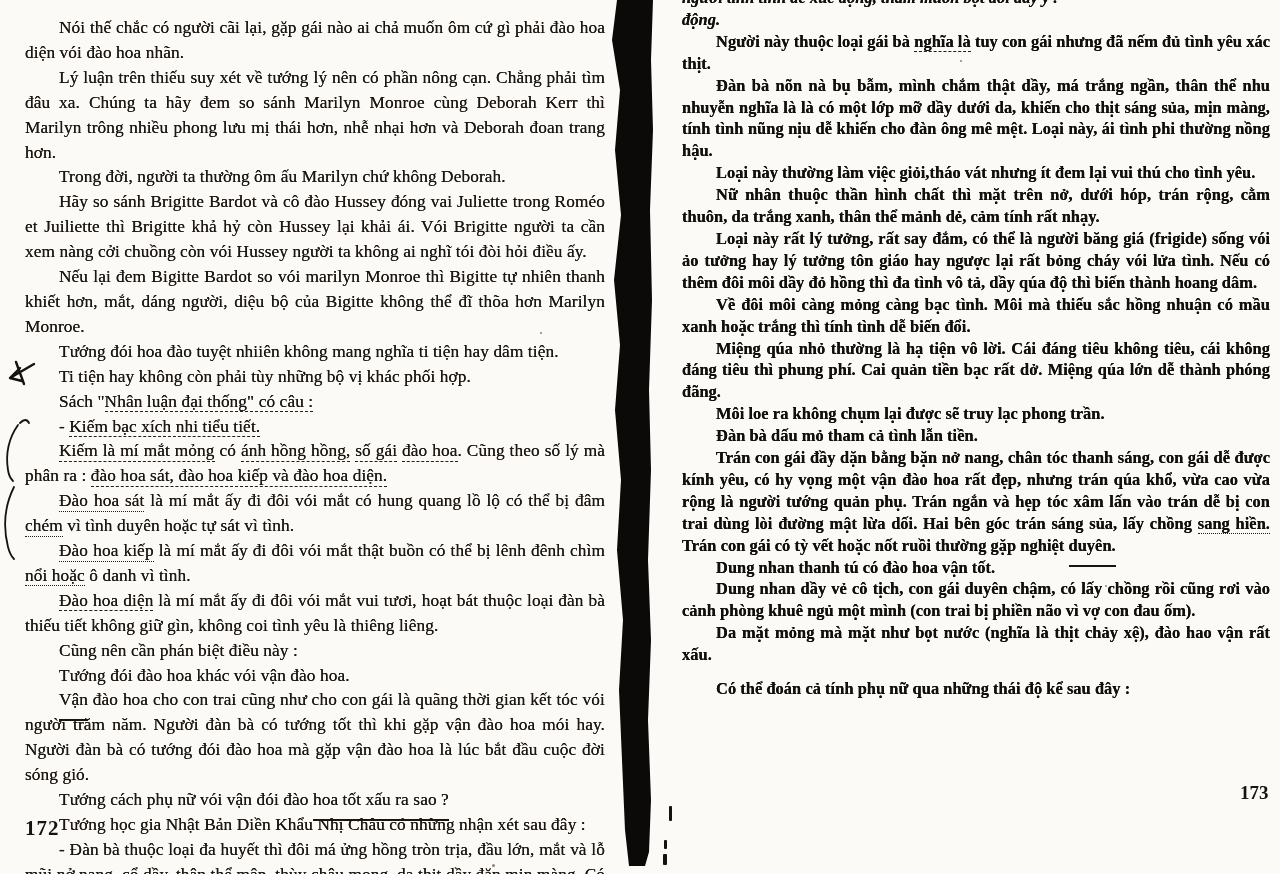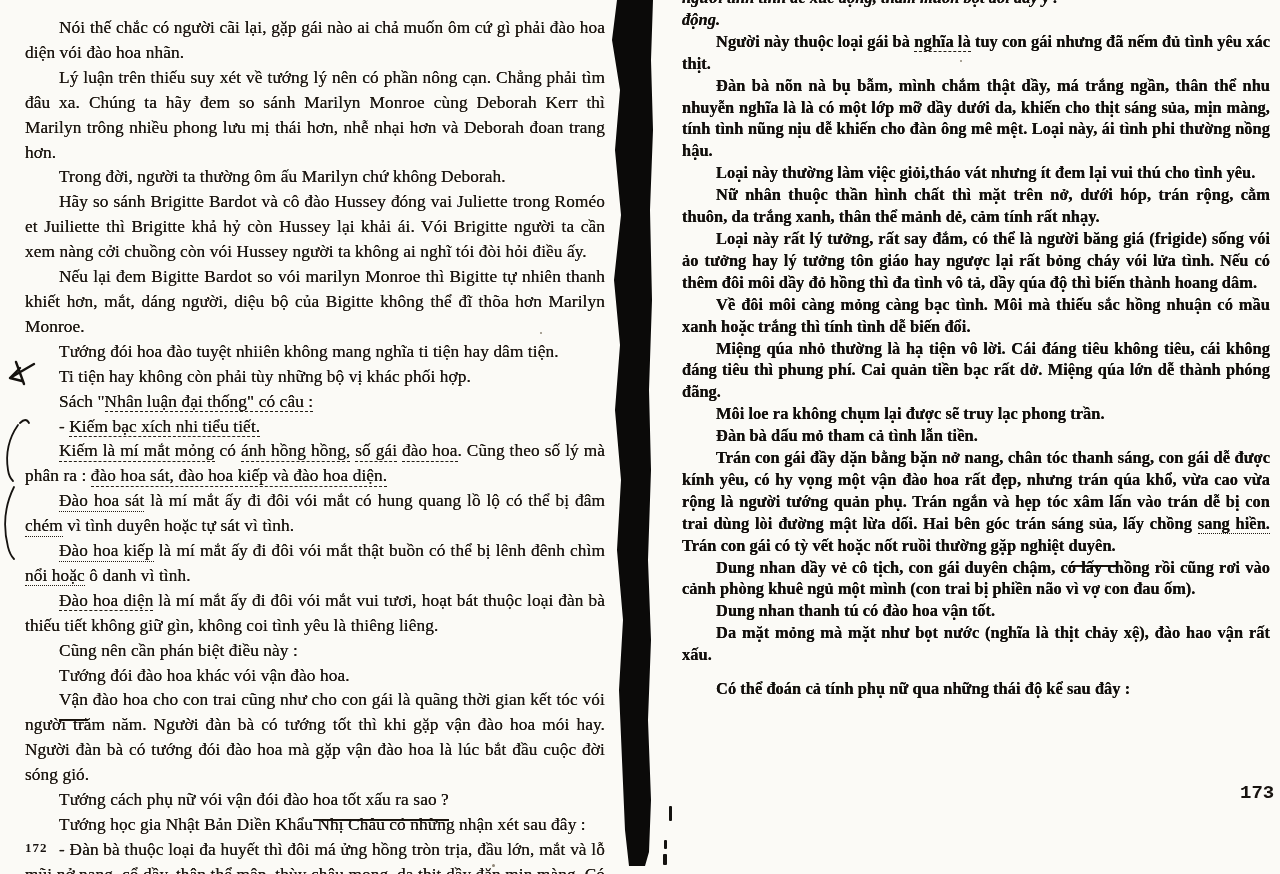--- a/index.html
+++ b/index.html
@@ -24,22 +24,22 @@
   .noind{text-indent:0;font-style:italic;}
   .gap{margin-top:12px;}
   .cliptop{margin-top:-13px;white-space:nowrap;overflow:hidden;}
   
   .u-dash{border-bottom:1.6px dashed #241d15;padding-bottom:.5px;}
   .u-dot{border-bottom:1.6px dotted #241d15;padding-bottom:.5px;}
   .u-solid{border-bottom:2px solid #1a140d;padding-bottom:10px;}
   
   .pageno{position:absolute;font-weight:700;color:#181310;
     font-family:"Liberation Serif","DejaVu Serif",serif;}
-  .pageno-left{left:25px;top:816px;font-size:13px;letter-spacing:1px;margin-top:24px;}
-  .pageno-right{left:1240px;top:782px;font-size:19px;font-family:Liberation Mono, monospace;}
+  .pageno-left{left:25px;top:816px;font-size:21px;letter-spacing:1px;}
+  .pageno-right{left:1240px;top:782px;font-size:19px;}
   
   .gutter-svg,.marg-svg{position:absolute;pointer-events:none;}
   .ink-mark{position:absolute;background:#141210;border-radius:1px;}
   .speck{position:absolute;background:#8e8677;border-radius:50%;}
 </style>
 </head>
 <body>
 
 <div class="scan-root">
 
@@ -75,22 +75,22 @@
         <p class="para"><span>Người này thuộc loại gái bà </span><span class="u-dash">nghĩa là</span><span> tuy con gái nhưng đã nếm đủ tình yêu xác thịt.</span></p>
         <p class="para"><span>Đàn  bà nõn nà bụ bẫm, mình chắm thật dầy, má trắng ngần, thân thể nhu nhuyễn nghĩa là là có một lớp mỡ dầy dưới da, khiến cho thịt sáng sủa, mịn màng, tính tình nũng nịu dễ khiến cho đàn ông mê mệt. Loại này, ái tình phi thường nồng hậu.</span></p>
         <p class="para"><span>Loại này thường làm việc giỏi,tháo vát nhưng ít đem lại vui thú cho tình yêu.</span></p>
         <p class="para"><span>Nữ nhân thuộc thần hình chất thì mặt trên nở, dưới hóp, trán rộng, cằm thuôn, da trắng xanh, thân thể mảnh dẻ, cảm tính rất nhạy.</span></p>
         <p class="para"><span>Loại này rất lý tưởng, rất say đắm, có thể là người băng giá (frigide) sống vói ảo tưởng hay lý tưởng tôn giáo hay ngược lại rất bỏng cháy vói lửa tình. Nếu có thêm đôi môi dầy đỏ hồng thì đa tình vô tả, dầy qúa độ thì biến thành hoang dâm.</span></p>
         <p class="para"><span>Về đôi môi càng mỏng càng bạc tình. Môi mà thiếu sắc hồng nhuận có mầu xanh hoặc trắng thì tính tình dễ biến đổi.</span></p>
         <p class="para"><span>Miệng qúa nhỏ thường là hạ tiện vô lời. Cái đáng tiêu không tiêu, cái không đáng tiêu thì phung phí. Cai quản tiền bạc rất dở. Miệng qúa lớn dễ thành phóng đãng.</span></p>
         <p class="para"><span>Môi loe ra không chụm lại được sẽ truy lạc phong trần.</span></p>
         <p class="para"><span>Đàn bà dấu mỏ tham cả tình lẫn tiền.</span></p>
         <p class="para"><span>Trán con gái đầy dặn bằng bặn nở nang, chân tóc thanh sáng, con gái dễ được kính yêu, có hy vọng một vận đào hoa rất đẹp, nhưng trán qúa khổ, vừa cao vừa rộng là người tướng quản phụ. Trán ngắn và hẹp tóc xâm lấn vào trán dễ bị con trai dùng lòi đường mật lừa dối. Hai bên góc trán sáng sủa, lấy chồng </span><span class="u-dot">sang hiền.</span><span> Trán con gái có tỳ vết hoặc nốt ruồi thường gặp nghiệt </span><span class="u-solid">duyên.</span><span class="u-solid">      </span></p>
+        <p class="para"><span>Dung nhan thanh tú có đào hoa vận tốt.</span></p>
         <p class="para"><span>Dung nhan dầy vẻ cô tịch, con gái duyên chậm, có lấy chồng rồi cũng rơi vào cảnh phòng khuê ngủ một mình (con trai bị phiền não vì vợ con đau ốm).</span></p>
-        <p class="para"><span>Dung nhan thanh tú có đào hoa vận tốt.</span></p>
         <p class="para"><span>Da mặt mỏng mà mặt như bọt nước (nghĩa là thịt chảy xệ), đào hao vận rất xấu.</span></p>
         <p class="para gap"><span>Có thể đoán cả tính phụ nữ qua những thái độ kể sau đây :</span></p>
       </div>
   </div>
   <div class="pageno pageno-right">173</div>
 
   <svg class="gutter-svg" style="left:595px;top:0;" width="80" height="874" viewBox="0 0 80 874">
     <path fill="#0b0a09" d="
       M22,0 L58,0
       L56,60 L58,130 L55,210 L57,300 L54,390 L56,470 L53,560 L56,640 L53,720 L56,800 L54,852 L50,866

